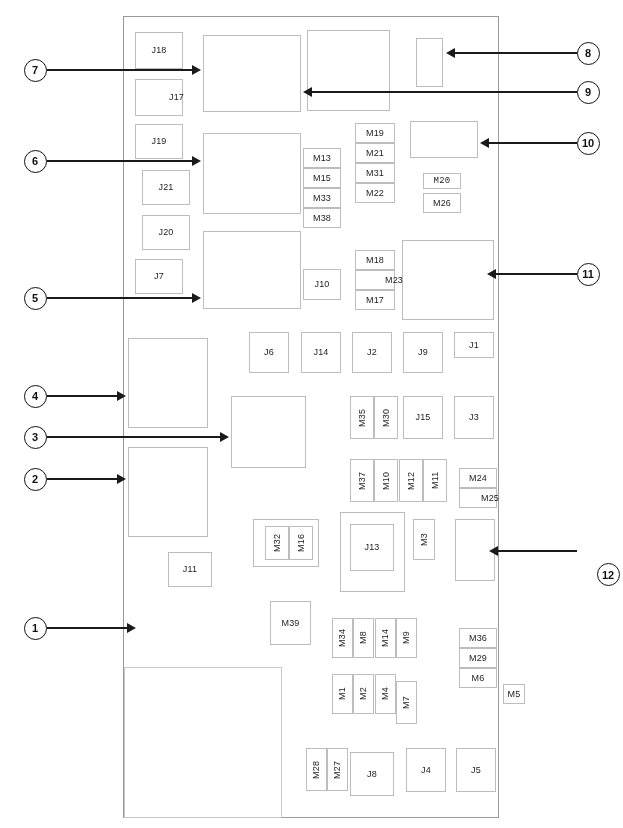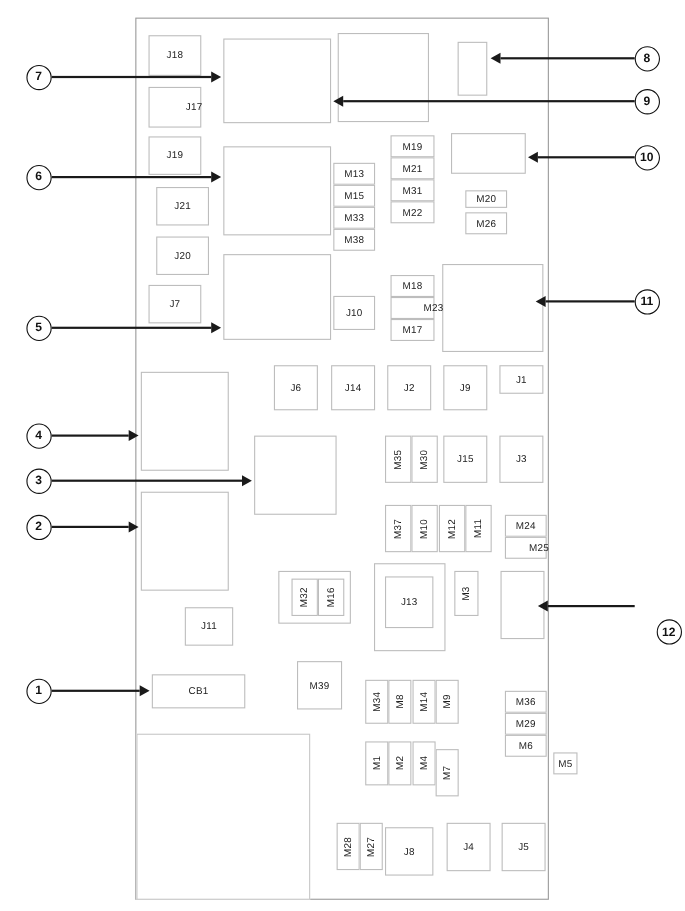--- a/index.html
+++ b/index.html
@@ -47,21 +47,21 @@
     <div class="cmp blank" style="left: 203px; top: 231px; width: 98px; height: 78px;"></div>
     <div class="cmp blank" style="left: 402px; top: 240px; width: 92px; height: 80px;"></div>
     <div class="cmp" style="left: 303px; top: 148px; width: 38px; height: 20px;">M13</div>
     <div class="cmp" style="left: 303px; top: 168px; width: 38px; height: 20px;">M15</div>
     <div class="cmp" style="left: 303px; top: 188px; width: 38px; height: 20px;">M33</div>
     <div class="cmp" style="left: 303px; top: 208px; width: 38px; height: 20px;">M38</div>
     <div class="cmp" style="left: 355px; top: 123px; width: 40px; height: 20px;">M19</div>
     <div class="cmp" style="left: 355px; top: 143px; width: 40px; height: 20px;">M21</div>
     <div class="cmp" style="left: 355px; top: 163px; width: 40px; height: 20px;">M31</div>
     <div class="cmp" style="left: 355px; top: 183px; width: 40px; height: 20px;">M22</div>
-    <div class="cmp" style="left: 423px; top: 173px; width: 38px; height: 16px;">M20</div>
+    <div class="cmp" style="left: 423px; top: 173px; width: 38px; height: 16px; font-family: Liberation Mono, monospace;">M20</div>
     <div class="cmp" style="left: 423px; top: 193px; width: 38px; height: 20px;">M26</div>
     <div class="cmp" style="left: 303px; top: 269px; width: 38px; height: 31px;">J10</div>
     <div class="cmp" style="left: 355px; top: 250px; width: 40px; height: 20px;">M18</div>
     <div class="cmp" style="left: 355px; top: 270px; width: 40px; height: 20px; padding-left: 38px;">M23</div>
     <div class="cmp" style="left: 355px; top: 290px; width: 40px; height: 20px;">M17</div>
     <div class="cmp" style="left: 249px; top: 332px; width: 40px; height: 41px;">J6</div>
     <div class="cmp" style="left: 301px; top: 332px; width: 40px; height: 41px;">J14</div>
     <div class="cmp" style="left: 352px; top: 332px; width: 40px; height: 41px;">J2</div>
     <div class="cmp" style="left: 403px; top: 332px; width: 40px; height: 41px;">J9</div>
     <div class="cmp" style="left: 454px; top: 332px; width: 40px; height: 26px;">J1</div>
@@ -84,21 +84,20 @@
     <div class="cmp blank" style="left: 340px; top: 512px; width: 65px; height: 80px;"></div>
     <div class="cmp" style="left: 350px; top: 524px; width: 44px; height: 47px;">J13</div>
     <div class="cmp vert" style="left: 413px; top: 519px; width: 22px; height: 41px;">M3</div>
     <div class="cmp blank" style="left: 455px; top: 519px; width: 40px; height: 62px;"></div>
     <div class="cmp" style="left: 168px; top: 552px; width: 44px; height: 35px;">J11</div>
     <div class="cmp" style="left: 270px; top: 601px; width: 41px; height: 44px;">M39</div>
     <div class="cmp vert" style="left: 332px; top: 618px; width: 21px; height: 40px;">M34</div>
     <div class="cmp vert" style="left: 353px; top: 618px; width: 21px; height: 40px;">M8</div>
     <div class="cmp vert" style="left: 375px; top: 618px; width: 21px; height: 40px;">M14</div>
     <div class="cmp vert" style="left: 396px; top: 618px; width: 21px; height: 40px;">M9</div>
-    <div class="cmp" style="left: 138px; top: 613px; width: 85px; height: 31px;">CB1</div>
     <div class="cmp" style="left: 459px; top: 628px; width: 38px; height: 20px;">M36</div>
     <div class="cmp" style="left: 459px; top: 648px; width: 38px; height: 20px;">M29</div>
     <div class="cmp" style="left: 459px; top: 668px; width: 38px; height: 20px;">M6</div>
     <div class="cmp" style="left: 459px; top: 684px; width: 22px; height: 20px; margin-left: 44px;">M5</div>
     <div class="cmp vert" style="left: 332px; top: 674px; width: 21px; height: 40px;">M1</div>
     <div class="cmp vert" style="left: 353px; top: 674px; width: 21px; height: 40px;">M2</div>
     <div class="cmp vert" style="left: 375px; top: 674px; width: 21px; height: 40px;">M4</div>
     <div class="cmp vert" style="left: 396px; top: 681px; width: 21px; height: 43px;">M7</div>
     <div class="cmp vert" style="left: 306px; top: 748px; width: 21px; height: 43px;">M28</div>
     <div class="cmp vert" style="left: 327px; top: 748px; width: 21px; height: 43px;">M27</div>

